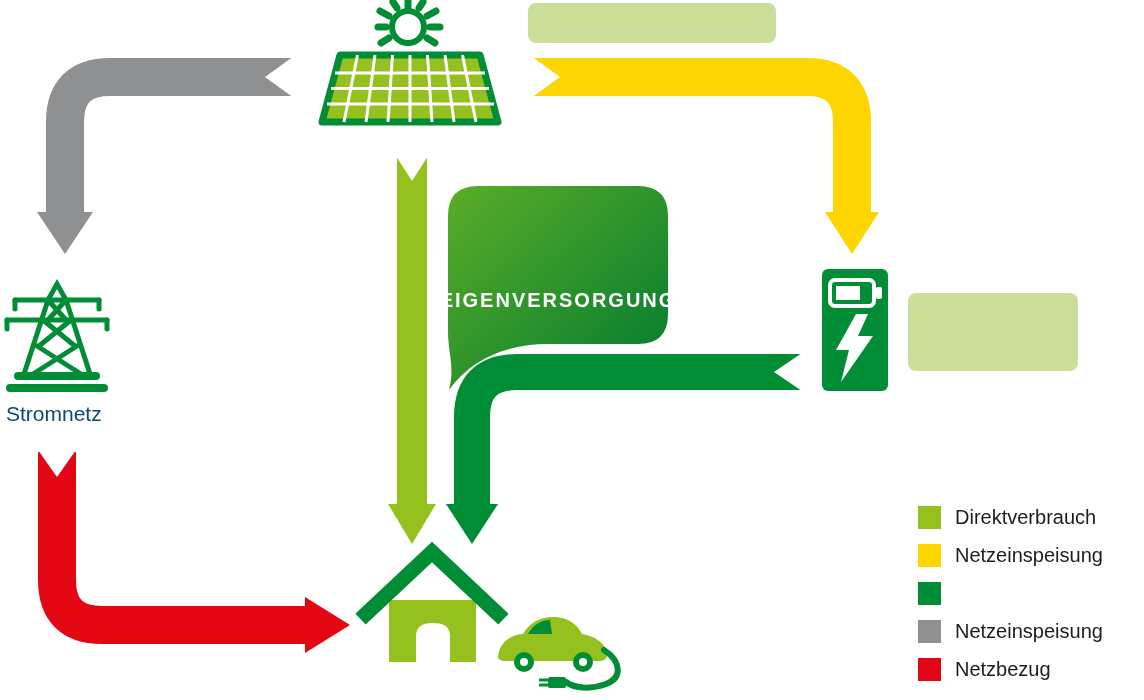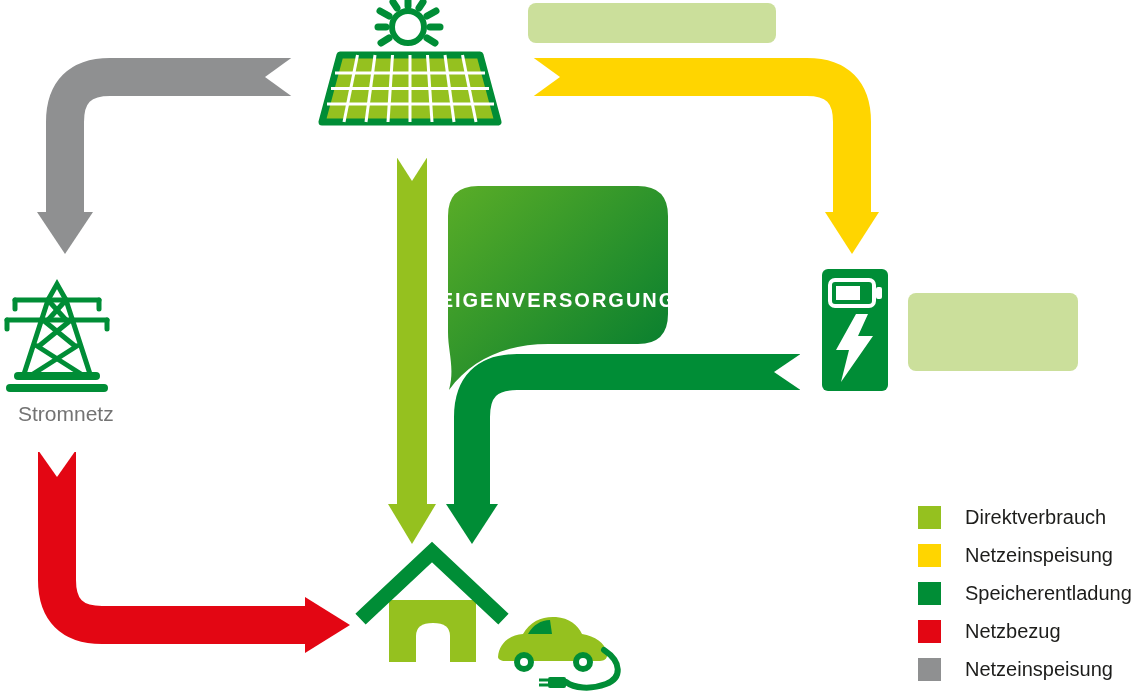--- a/index.html
+++ b/index.html
@@ -3,25 +3,25 @@
 <meta charset="utf-8">
 <style>
   html,body{margin:0;padding:0;background:#fff;}
   body{width:1144px;height:700px;position:relative;overflow:hidden;
        font-family:"Liberation Sans", sans-serif;}
   .stage{position:absolute;left:0;top:0;width:980px;height:700px;}
   svg.diagram{position:absolute;left:0;top:0;}
   .placeholder{position:absolute;border-radius:8px;}
   .placeholder-top{left:528px;top:3px;width:248px;height:40px;}
   .placeholder-right{left:908px;top:293px;width:170px;height:78px;}
-  .grid-label{position:absolute;left:18px;top:402px;font-size:21px;color:#737373;}
+  .grid-label{position:absolute;left:6px;top:402px;font-size:21px;color:#0c4a6e;}
   .legend{position:absolute;left:918px;top:506px;}
   .legend-row{display:flex;align-items:center;margin-bottom:15px;height:23px;}
   .swatch{width:23px;height:23px;display:inline-block;flex:0 0 23px;}
-  .legend-label{margin-left:24px;font-size:20px;color:#1d1d1b;white-space:nowrap;}
+  .legend-label{margin-left:14px;font-size:20px;color:#1d1d1b;white-space:nowrap;}
 </style>
 </head>
 <body>
 
 <div class="stage">
 
   <svg class="diagram" width="1144" height="700" viewBox="0 0 1144 700">
     <defs>
       <linearGradient id="bubbleGrad" x1="0" y1="0" x2="1" y2="1">
         <stop offset="0" stop-color="#5aad27"></stop>
@@ -154,25 +154,24 @@
     <div class="legend-row">
       <span class="swatch" style="background: rgb(149, 193, 31);"></span>
       <span class="legend-label">Direktverbrauch</span>
     </div>
     <div class="legend-row">
       <span class="swatch" style="background: rgb(255, 213, 0);"></span>
       <span class="legend-label">Netzeinspeisung</span>
     </div>
     <div class="legend-row">
       <span class="swatch" style="background: rgb(0, 141, 54);"></span>
-      <span class="legend-label">Speicherentladung</span>
+    </div>
+    <div class="legend-row">
+      <span class="swatch" style="background: rgb(143, 144, 145);"></span>
+      <span class="legend-label">Netzeinspeisung</span>
     </div>
     <div class="legend-row">
       <span class="swatch" style="background: rgb(227, 6, 19);"></span>
       <span class="legend-label">Netzbezug</span>
-    </div>
-    <div class="legend-row">
-      <span class="swatch" style="background: rgb(143, 144, 145);"></span>
-      <span class="legend-label">Netzeinspeisung</span>
     </div>
   </div>
 
 </div>
 
 </body></html>

